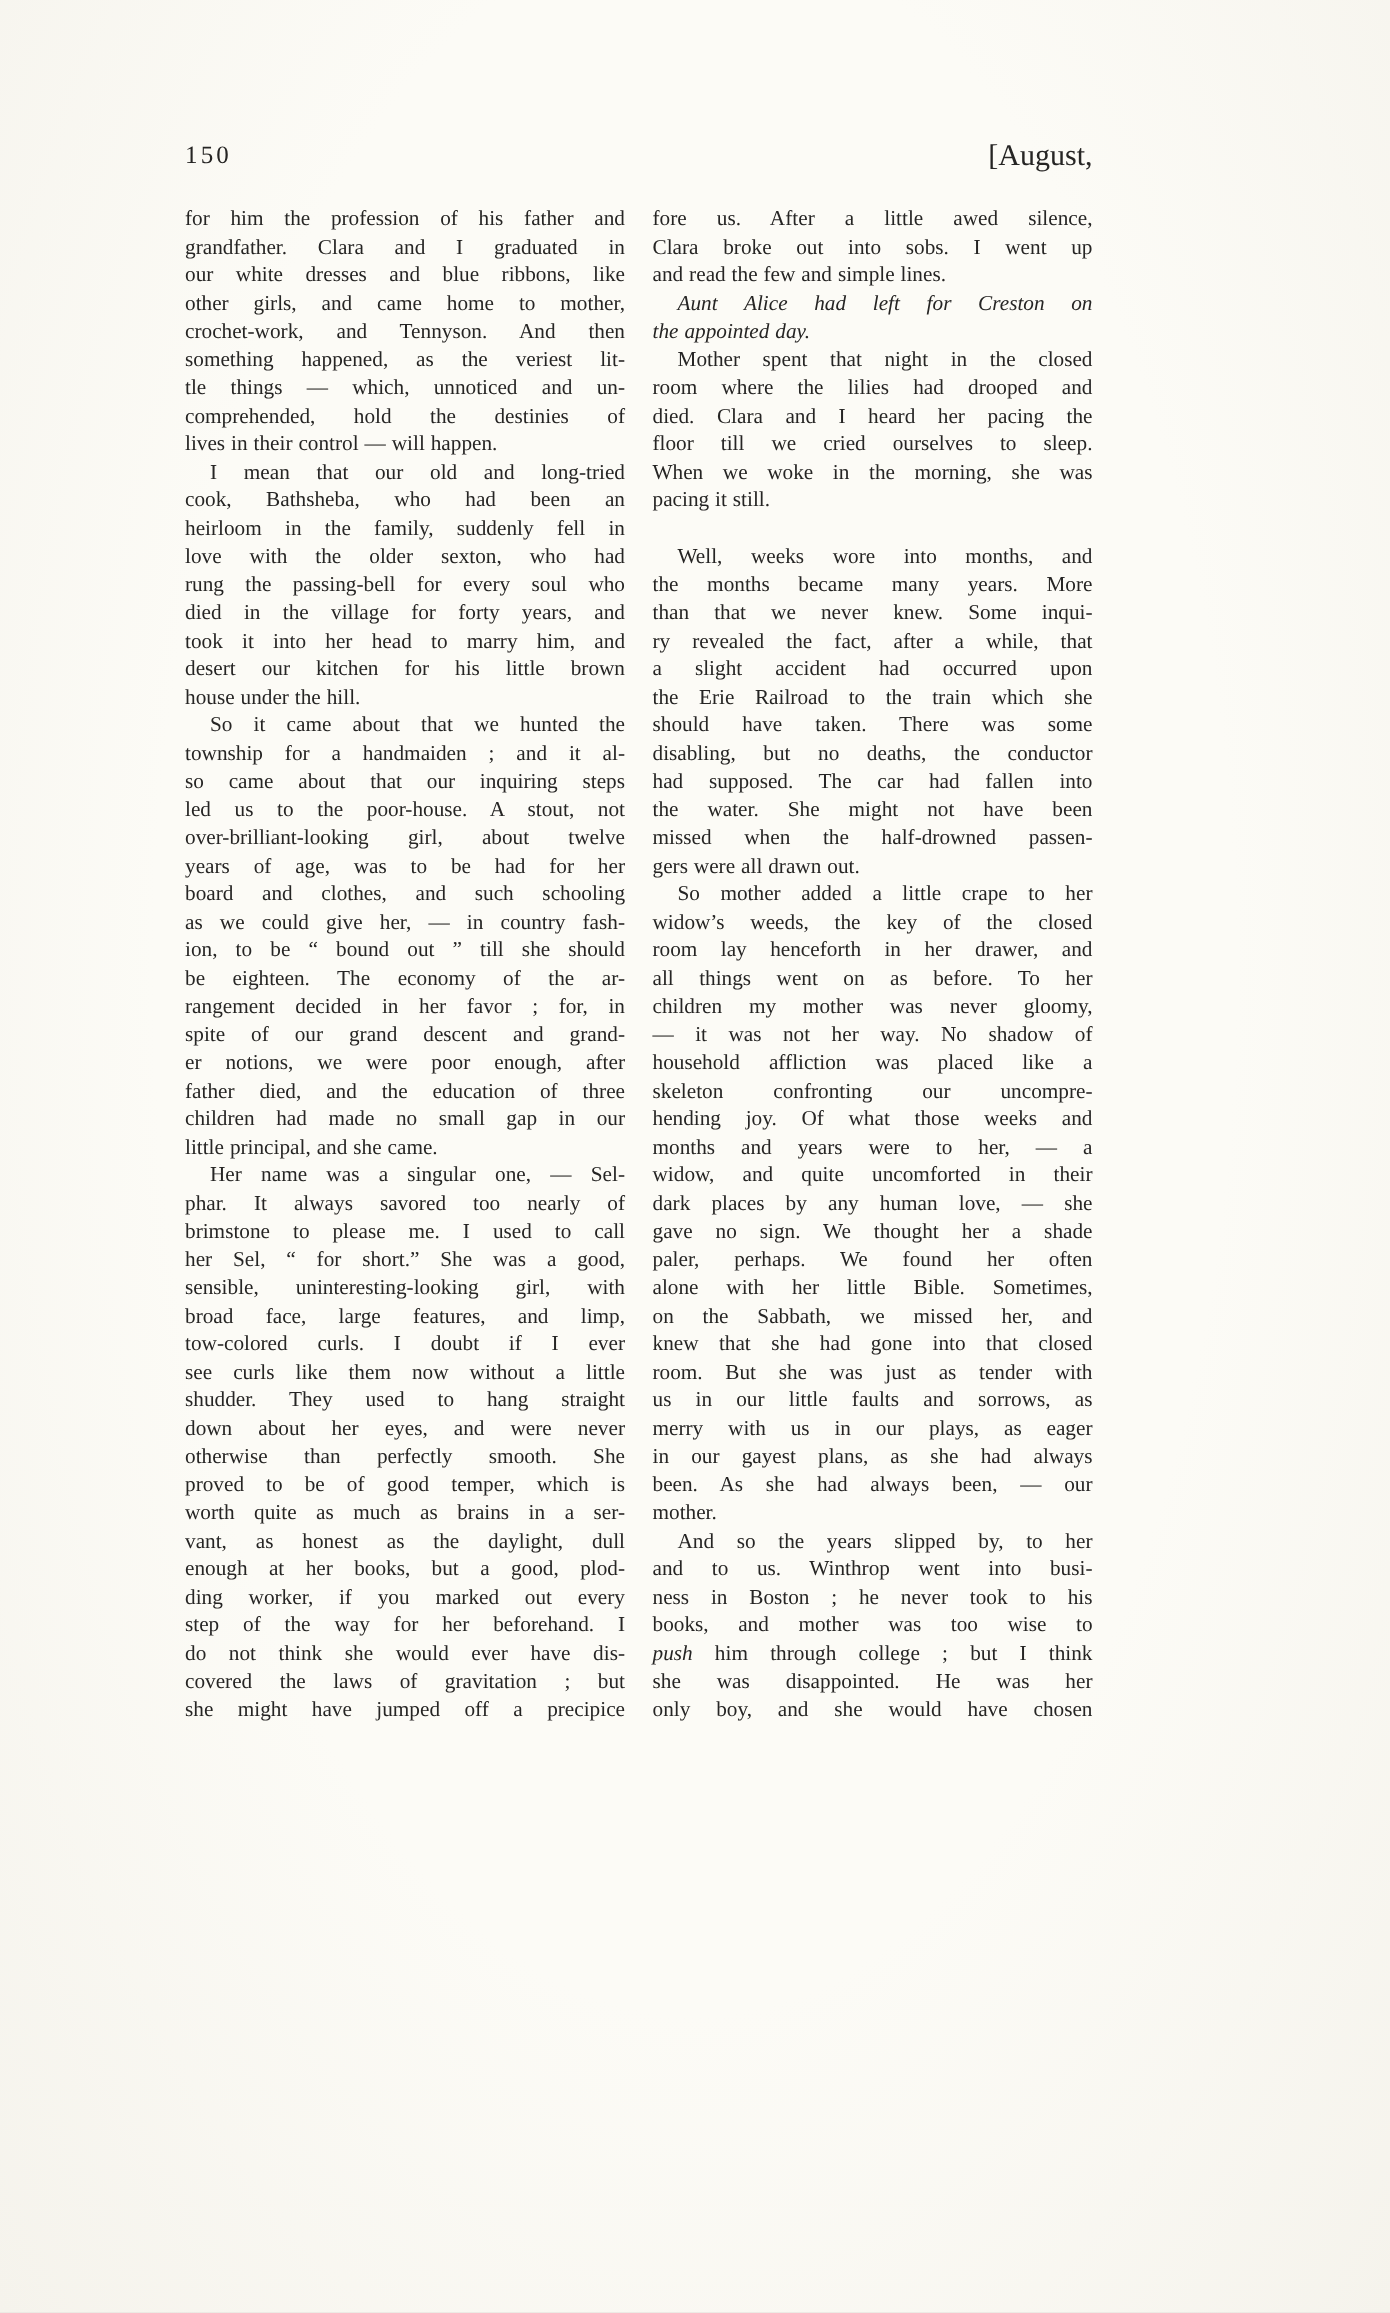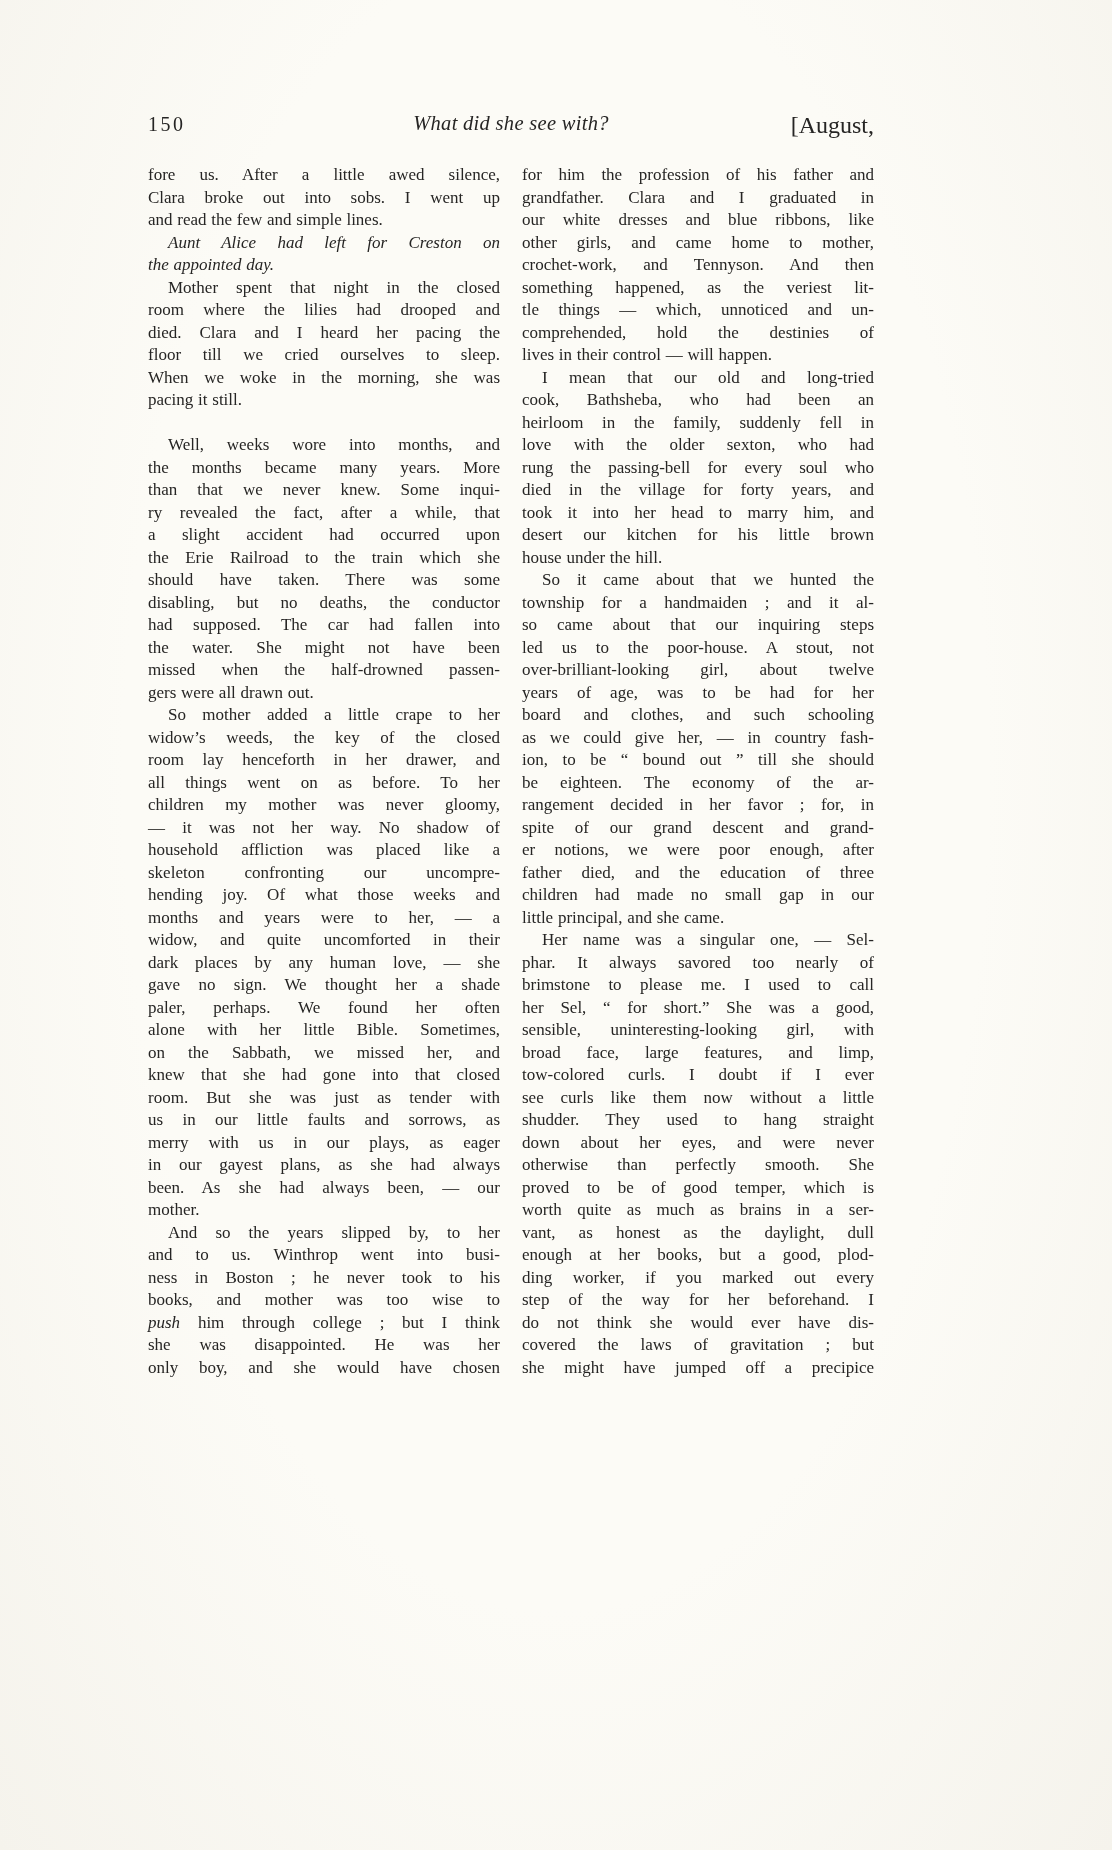--- a/index.html
+++ b/index.html
@@ -74,25 +74,88 @@
   .line-gap { height: 22.5px; }
   i { font-style: italic; }
 </style>
 </head>
 <body>
 
 <div class="page">
 
   <div class="page-header">
     <span class="page-number">150</span>
-    <span class="running-title">What did she see with?</span>
     <span class="date-label">[August,</span>
   </div>
 
   <div class="page-body">
+    <div class="column">
+        <div class="para">
+          <div class="line">for him the profession of his father and</div>
+          <div class="line">grandfather. Clara and I graduated in</div>
+          <div class="line">our white dresses and blue ribbons, like</div>
+          <div class="line">other girls, and came home to mother,</div>
+          <div class="line">crochet-work, and Tennyson. And then</div>
+          <div class="line">something happened, as the veriest lit-</div>
+          <div class="line">tle things — which, unnoticed and un-</div>
+          <div class="line">comprehended, hold the destinies of</div>
+          <div class="line last">lives in their control — will happen.</div>
+        </div>
+        <div class="para">
+          <div class="line indent">I mean that our old and long-tried</div>
+          <div class="line">cook, Bathsheba, who had been an</div>
+          <div class="line">heirloom in the family, suddenly fell in</div>
+          <div class="line">love with the older sexton, who had</div>
+          <div class="line">rung the passing-bell for every soul who</div>
+          <div class="line">died in the village for forty years, and</div>
+          <div class="line">took it into her head to marry him, and</div>
+          <div class="line">desert our kitchen for his little brown</div>
+          <div class="line last">house under the hill.</div>
+        </div>
+        <div class="para">
+          <div class="line indent">So it came about that we hunted the</div>
+          <div class="line">township for a handmaiden ; and it al-</div>
+          <div class="line">so came about that our inquiring steps</div>
+          <div class="line">led us to the poor-house. A stout, not</div>
+          <div class="line">over-brilliant-looking girl, about twelve</div>
+          <div class="line">years of age, was to be had for her</div>
+          <div class="line">board and clothes, and such schooling</div>
+          <div class="line">as we could give her, — in country fash-</div>
+          <div class="line">ion, to be “ bound out ” till she should</div>
+          <div class="line">be eighteen. The economy of the ar-</div>
+          <div class="line">rangement decided in her favor ; for, in</div>
+          <div class="line">spite of our grand descent and grand-</div>
+          <div class="line">er notions, we were poor enough, after</div>
+          <div class="line">father died, and the education of three</div>
+          <div class="line">children had made no small gap in our</div>
+          <div class="line last">little principal, and she came.</div>
+        </div>
+        <div class="para">
+          <div class="line indent">Her name was a singular one, — Sel-</div>
+          <div class="line">phar. It always savored too nearly of</div>
+          <div class="line">brimstone to please me. I used to call</div>
+          <div class="line">her Sel, “ for short.” She was a good,</div>
+          <div class="line">sensible, uninteresting-looking girl, with</div>
+          <div class="line">broad face, large features, and limp,</div>
+          <div class="line">tow-colored curls. I doubt if I ever</div>
+          <div class="line">see curls like them now without a little</div>
+          <div class="line">shudder. They used to hang straight</div>
+          <div class="line">down about her eyes, and were never</div>
+          <div class="line">otherwise than perfectly smooth. She</div>
+          <div class="line">proved to be of good temper, which is</div>
+          <div class="line">worth quite as much as brains in a ser-</div>
+          <div class="line">vant, as honest as the daylight, dull</div>
+          <div class="line">enough at her books, but a good, plod-</div>
+          <div class="line">ding worker, if you marked out every</div>
+          <div class="line">step of the way for her beforehand. I</div>
+          <div class="line">do not think she would ever have dis-</div>
+          <div class="line">covered the laws of gravitation ; but</div>
+          <div class="line">she might have jumped off a precipice</div>
+        </div>
+      </div>
     <div class="column">
         <div class="para">
           <div class="line">fore us. After a little awed silence,</div>
           <div class="line">Clara broke out into sobs. I went up</div>
           <div class="line last">and read the few and simple lines.</div>
         </div>
         <div class="para italic">
           <div class="line indent">Aunt Alice had left for Creston on</div>
           <div class="line last">the appointed day.</div>
         </div>
@@ -147,79 +210,15 @@
         <div class="para">
           <div class="line indent">And so the years slipped by, to her</div>
           <div class="line">and to us. Winthrop went into busi-</div>
           <div class="line">ness in Boston ; he never took to his</div>
           <div class="line">books, and mother was too wise to</div>
           <div class="line"><i>push</i> him through college ; but I think</div>
           <div class="line">she was disappointed. He was her</div>
           <div class="line">only boy, and she would have chosen</div>
         </div>
       </div>
-    <div class="column">
-        <div class="para">
-          <div class="line">for him the profession of his father and</div>
-          <div class="line">grandfather. Clara and I graduated in</div>
-          <div class="line">our white dresses and blue ribbons, like</div>
-          <div class="line">other girls, and came home to mother,</div>
-          <div class="line">crochet-work, and Tennyson. And then</div>
-          <div class="line">something happened, as the veriest lit-</div>
-          <div class="line">tle things — which, unnoticed and un-</div>
-          <div class="line">comprehended, hold the destinies of</div>
-          <div class="line last">lives in their control — will happen.</div>
-        </div>
-        <div class="para">
-          <div class="line indent">I mean that our old and long-tried</div>
-          <div class="line">cook, Bathsheba, who had been an</div>
-          <div class="line">heirloom in the family, suddenly fell in</div>
-          <div class="line">love with the older sexton, who had</div>
-          <div class="line">rung the passing-bell for every soul who</div>
-          <div class="line">died in the village for forty years, and</div>
-          <div class="line">took it into her head to marry him, and</div>
-          <div class="line">desert our kitchen for his little brown</div>
-          <div class="line last">house under the hill.</div>
-        </div>
-        <div class="para">
-          <div class="line indent">So it came about that we hunted the</div>
-          <div class="line">township for a handmaiden ; and it al-</div>
-          <div class="line">so came about that our inquiring steps</div>
-          <div class="line">led us to the poor-house. A stout, not</div>
-          <div class="line">over-brilliant-looking girl, about twelve</div>
-          <div class="line">years of age, was to be had for her</div>
-          <div class="line">board and clothes, and such schooling</div>
-          <div class="line">as we could give her, — in country fash-</div>
-          <div class="line">ion, to be “ bound out ” till she should</div>
-          <div class="line">be eighteen. The economy of the ar-</div>
-          <div class="line">rangement decided in her favor ; for, in</div>
-          <div class="line">spite of our grand descent and grand-</div>
-          <div class="line">er notions, we were poor enough, after</div>
-          <div class="line">father died, and the education of three</div>
-          <div class="line">children had made no small gap in our</div>
-          <div class="line last">little principal, and she came.</div>
-        </div>
-        <div class="para">
-          <div class="line indent">Her name was a singular one, — Sel-</div>
-          <div class="line">phar. It always savored too nearly of</div>
-          <div class="line">brimstone to please me. I used to call</div>
-          <div class="line">her Sel, “ for short.” She was a good,</div>
-          <div class="line">sensible, uninteresting-looking girl, with</div>
-          <div class="line">broad face, large features, and limp,</div>
-          <div class="line">tow-colored curls. I doubt if I ever</div>
-          <div class="line">see curls like them now without a little</div>
-          <div class="line">shudder. They used to hang straight</div>
-          <div class="line">down about her eyes, and were never</div>
-          <div class="line">otherwise than perfectly smooth. She</div>
-          <div class="line">proved to be of good temper, which is</div>
-          <div class="line">worth quite as much as brains in a ser-</div>
-          <div class="line">vant, as honest as the daylight, dull</div>
-          <div class="line">enough at her books, but a good, plod-</div>
-          <div class="line">ding worker, if you marked out every</div>
-          <div class="line">step of the way for her beforehand. I</div>
-          <div class="line">do not think she would ever have dis-</div>
-          <div class="line">covered the laws of gravitation ; but</div>
-          <div class="line">she might have jumped off a precipice</div>
-        </div>
-      </div>
   </div>
 
 </div>
 
 </body></html>

